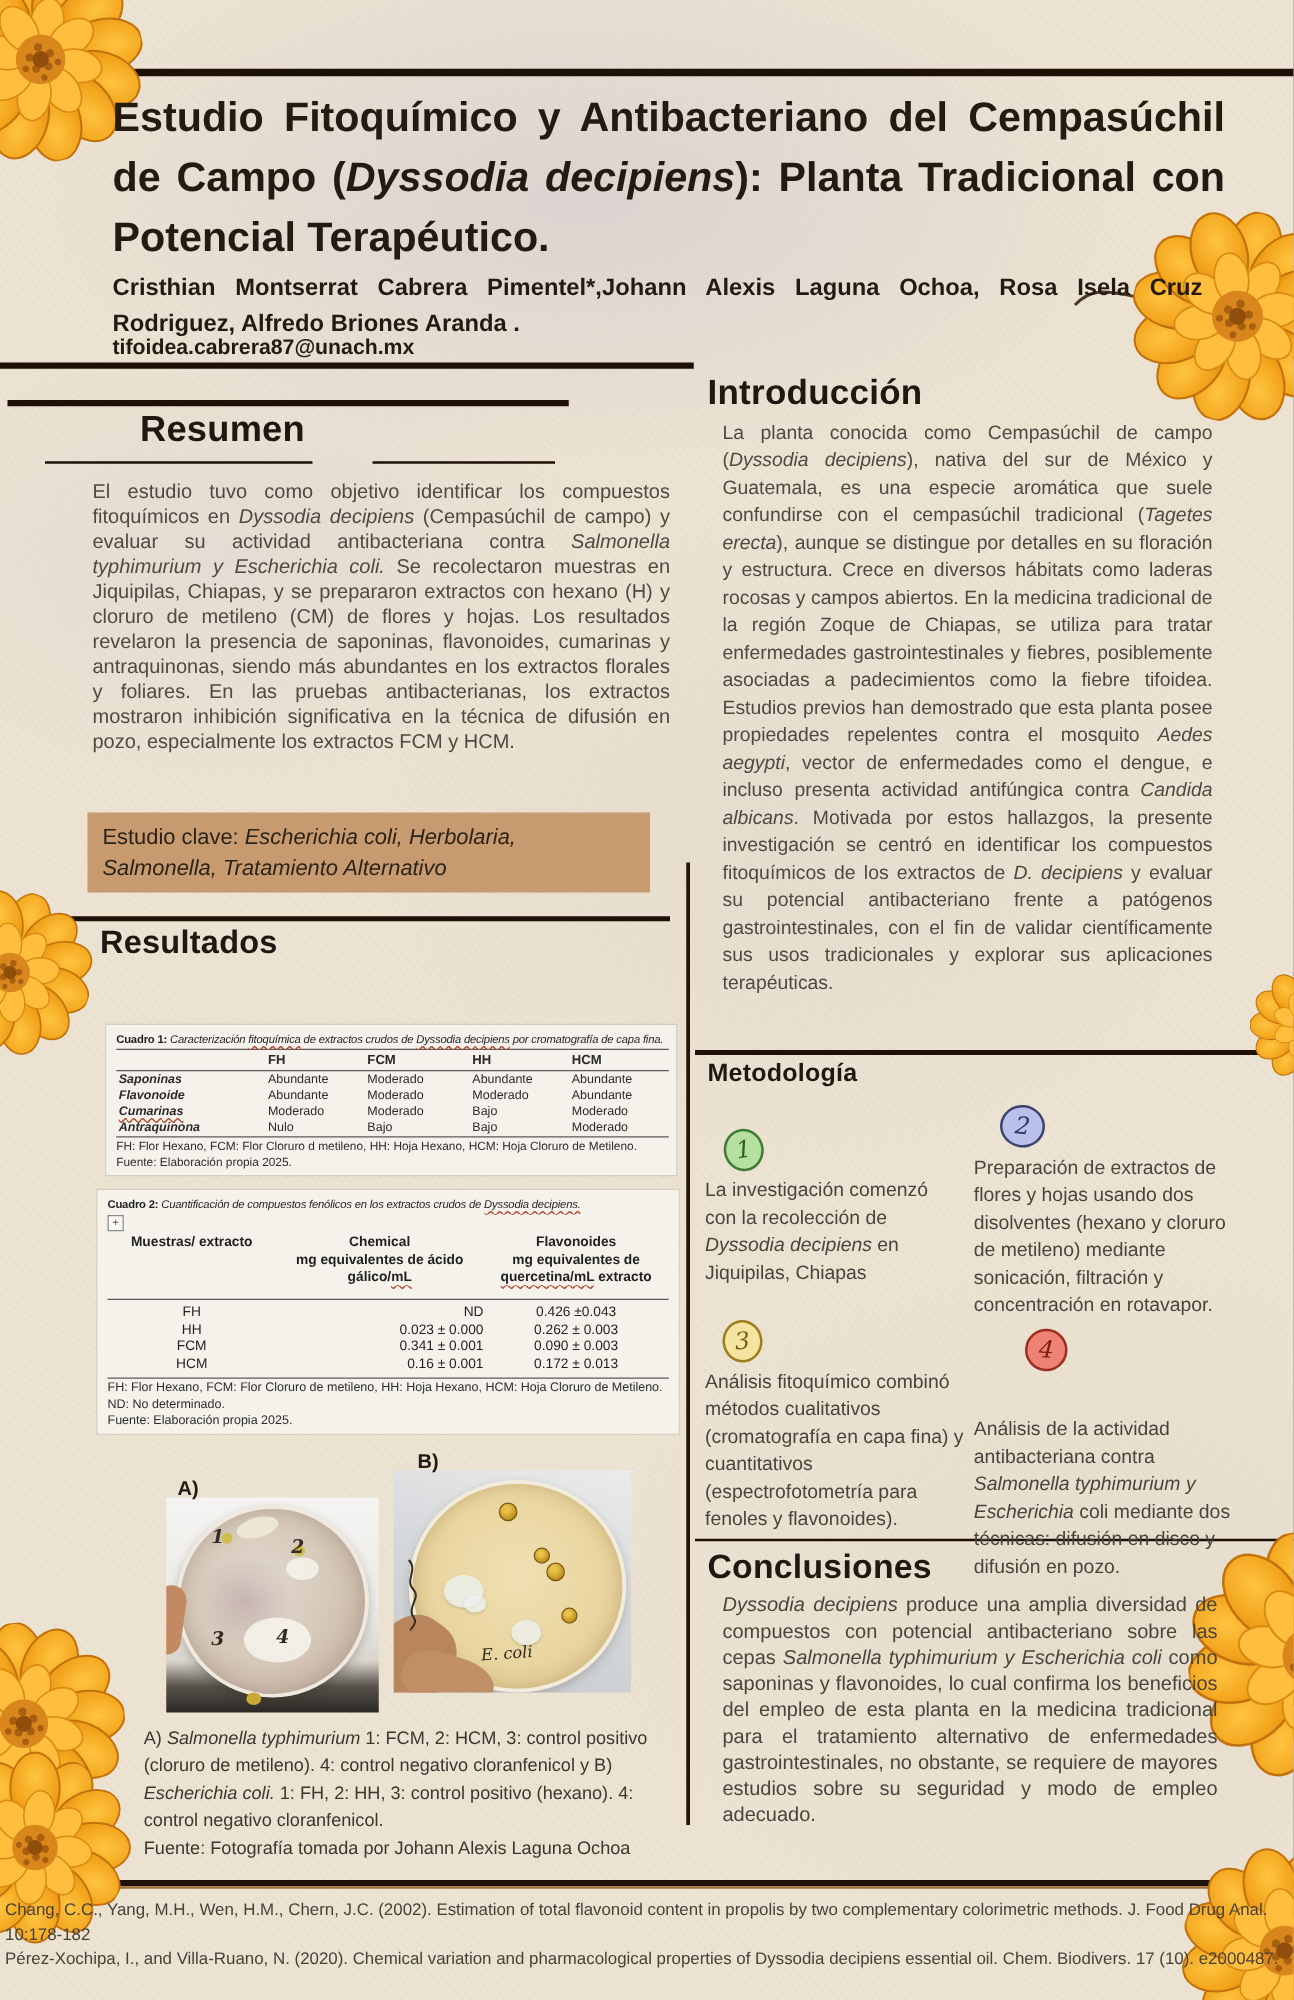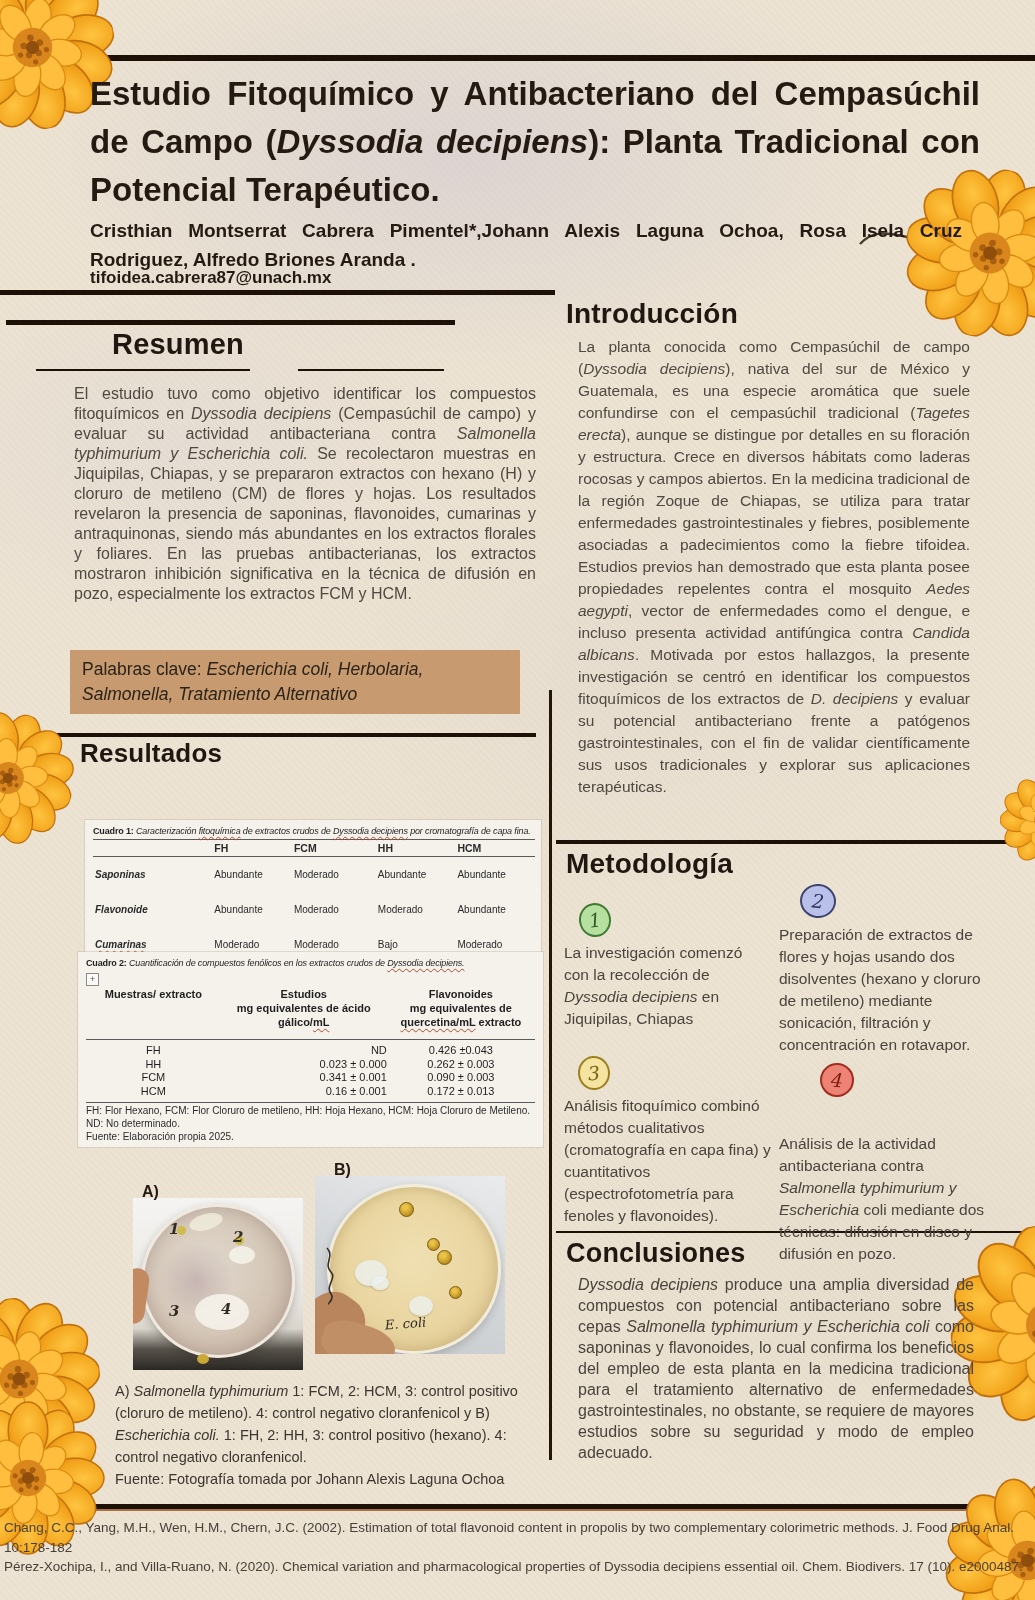--- a/index.html
+++ b/index.html
@@ -33,21 +33,21 @@
   .resultados-h{left:80px; top:738px; font-size:26px;}
   
   .panel{position:absolute; background:#f5f2ec; box-shadow:0 0 0 1px rgba(180,170,155,.35); z-index:2; color:#2a2a2a;}
   .c1{left:85px; top:820px; width:442px; padding:6px 6px 4px 8px;}
   .c2{left:78px; top:952px; width:449px; padding:6px 8px 5px 8px;}
   .cap{font-size:9px; letter-spacing:-.15px; white-space:nowrap; color:#1f1f1f;}
   .cap b{font-style:normal;}
   table{border-collapse:collapse; width:100%;}
   .t1{margin-top:3px; font-size:10px;}
   .t1 th{font-weight:bold; text-align:left; border-top:1px solid #5a5a5a; border-bottom:1px solid #5a5a5a; padding:2px 2px; font-size:10.5px;}
-  .t1 td{padding:12px 2px;}
+  .t1 td{padding:1px 2px;}
   .t1 td.lab{font-weight:bold; font-style:italic;}
   .t1 tr.last td{border-bottom:1px solid #5a5a5a;}
   .foot{font-size:9.5px; margin-top:2px; color:#2c2c2c;}
   .handle{display:inline-block; width:11px; height:11px; border:1px solid #8a8a8a; background:#fbfaf7; font-size:9px; line-height:10px; text-align:center; color:#555; margin:2px 0 0 0;}
   .t2h{display:flex; text-align:center; font-weight:bold; font-size:11px; line-height:14px; margin-top:1px; color:#1f1f1f;}
   .t2h .c-1{width:30%;} .t2h .c-2{width:37%;} .t2h .c-3{width:33%;}
   .t2line{border-top:1px solid #5a5a5a; margin-top:4px;}
   .t2r{display:flex; text-align:center; font-size:11px; line-height:13.5px; color:#1f1f1f;}
   .t2r .c-1{width:30%;} .t2r .c-2{width:37%;text-align:right;} .t2r .c-3{width:33%;}
   
@@ -70,21 +70,21 @@
     border:3px solid #f2ecdc; box-shadow:inset 0 0 14px rgba(150,120,60,.35), 0 3px 8px rgba(40,30,20,.2);}
   .colony{position:absolute; border-radius:50%; background:radial-gradient(circle at 40% 35%, #e9c247 20%, #b98a1c 75%, #8a6410 100%); border:1px solid #7a5a10;}
   .wblob{position:absolute; border-radius:50%; background:rgba(236,241,241,.78); box-shadow:0 1px 2px rgba(90,80,50,.25);}
   .ecoli{position:absolute; left:70px; top:140px; font-family:"DejaVu Serif", serif; font-style:italic; font-size:13px; color:#2e2a22; transform:rotate(-4deg); z-index:3;}
   .fb1{position:absolute; left:-16px; top:116px; width:62px; height:74px; background:#b8855d; border-radius:42%; transform:rotate(35deg);}
   .fb2{position:absolute; left:6px; top:148px; width:74px; height:42px; background:#c08f66; border-radius:40%; transform:rotate(18deg);}
   .figcap{left:115px; top:1380px; width:432px; font-size:14.5px; line-height:22px; color:#3c362e;}
   
   .intro-h{left:566px; top:298px; font-size:28px;}
   .intro-p{left:578px; top:336px; width:392px; font-size:15.5px; line-height:22px; color:#4f4941;}
-  .met-h{left:566px; top:848px; font-size:28px;}
+  .met-h{left:566px; top:848px; font-size:20px;}
   .vdiv{left:549px; top:690px; width:3px; height:770px; background:#241507; position:absolute; z-index:1;}
   .stepcirc{position:absolute; border-radius:50%; border:2px solid; display:flex; align-items:center; justify-content:center;
     font-family:"DejaVu Serif", serif; font-style:italic; font-size:19px; z-index:2;}
   .steptxt{position:absolute; font-size:15.5px; line-height:22px; color:#4a443c; z-index:2;}
   .conc-h{left:566px; top:1238px; font-size:27px;}
   .conc-p{left:578px; top:1274px; width:396px; font-size:16px; line-height:21px; color:#4a443c;}
   .refs{left:4px; top:1518px; width:1028px; font-size:13.5px; line-height:19.5px; color:#474138; z-index:2; position:absolute;}
   
   .flower{position:absolute; z-index:1; overflow:visible;}
   .stem{position:absolute; z-index:1;}
@@ -153,21 +153,21 @@
   <div class="vdiv"></div>
   <div class="rule" style="left:0; top:1504px; width:1035px; height:5px;"></div>
   <div class="rule-soft" style="left:0; top:1509px; width:1035px; height:2px;"></div>
 
   <div class="abs title just z2"><span>Estudio Fitoquímico y Antibacteriano del Cempasúchil de Campo (</span><span class="it">Dyssodia decipiens</span><span>): Planta Tradicional con Potencial Terapéutico.</span></div>
   <div class="abs authors just z2">Cristhian Montserrat Cabrera Pimentel*,Johann Alexis Laguna Ochoa, Rosa Isela  Cruz Rodriguez, Alfredo Briones Aranda .</div>
   <div class="abs email z2">tifoidea.cabrera87@unach.mx</div>
 
   <div class="abs heading resumen-h z2">Resumen</div>
   <div class="abs resumen-p just z2"><span>El estudio tuvo como objetivo identificar los compuestos fitoquímicos en </span><span class="it">Dyssodia decipiens</span><span> (Cempasúchil de campo) y evaluar su actividad antibacteriana contra </span><span class="it">Salmonella typhimurium y Escherichia coli.</span><span> Se recolectaron muestras en Jiquipilas, Chiapas, y se prepararon extractos con hexano (H) y cloruro de metileno (CM) de flores y hojas. Los resultados revelaron la presencia de saponinas, flavonoides, cumarinas y antraquinonas, siendo más abundantes en los extractos florales y foliares. En las pruebas antibacterianas, los extractos mostraron inhibición significativa en la técnica de difusión en pozo, especialmente los extractos FCM y HCM.</span></div>
-  <div class="abs kw-box z2"><span>Palabras clave: </span><span class="it">Escherichia coli, Herbolaria, Salmonella, Tratamiento Alternativo</span></div>
+  <div class="abs kw-box z2"><span>Estudio clave: </span><span class="it">Escherichia coli, Herbolaria, Salmonella, Tratamiento Alternativo</span></div>
 
   <div class="abs heading resultados-h z2">Resultados</div>
 
   <div class="panel c1">
     <div class="cap"><b>Cuadro 1:</b><span class="it"> Caracterización </span><span class="it wavy">fitoquímica</span><span class="it"> de extractos crudos de </span><span class="it wavy">Dyssodia decipiens</span><span class="it"> por cromatografía de capa fina.</span></div>
     <table class="t1">
       <colgroup>
           <col style="width:27%">
           <col style="width:18%">
           <col style="width:19%">
@@ -214,21 +214,21 @@
       </table>
     <div class="foot">FH: Flor Hexano, FCM: Flor Cloruro d metileno, HH: Hoja Hexano, HCM: Hoja Cloruro de Metileno.</div>
     <div class="foot">Fuente: Elaboración propia 2025.</div>
   </div>
 
   <div class="panel c2">
     <div class="cap"><b>Cuadro 2:</b><span class="it"> Cuantificación de compuestos fenólicos en los extractos crudos de </span><span class="it wavy">Dyssodia decipiens.</span></div>
     <div class="handle">+</div>
     <div class="t2h">
       <div class="c-1"><span>Muestras/ extracto</span></div>
-      <div class="c-2"><span>Estudios</span><br><span>mg equivalentes de ácido</span><br><span>gálico/</span><span class="wavy">mL</span></div>
+      <div class="c-2"><span>Chemical</span><br><span>mg equivalentes de ácido</span><br><span>gálico/</span><span class="wavy">mL</span></div>
       <div class="c-3"><span>Flavonoides</span><br><span>mg equivalentes de</span><br><span class="wavy">quercetina/mL</span><span> extracto</span></div>
     </div>
     <div class="t2line" style="margin-top:10px;"></div>
     <div class="t2r" style="margin-top:4px;">
       <div class="c-1">FH</div>
       <div class="c-2">ND</div>
       <div class="c-3">0.426 ±0.043</div>
     </div>
     <div class="t2r">
       <div class="c-1">HH</div>

